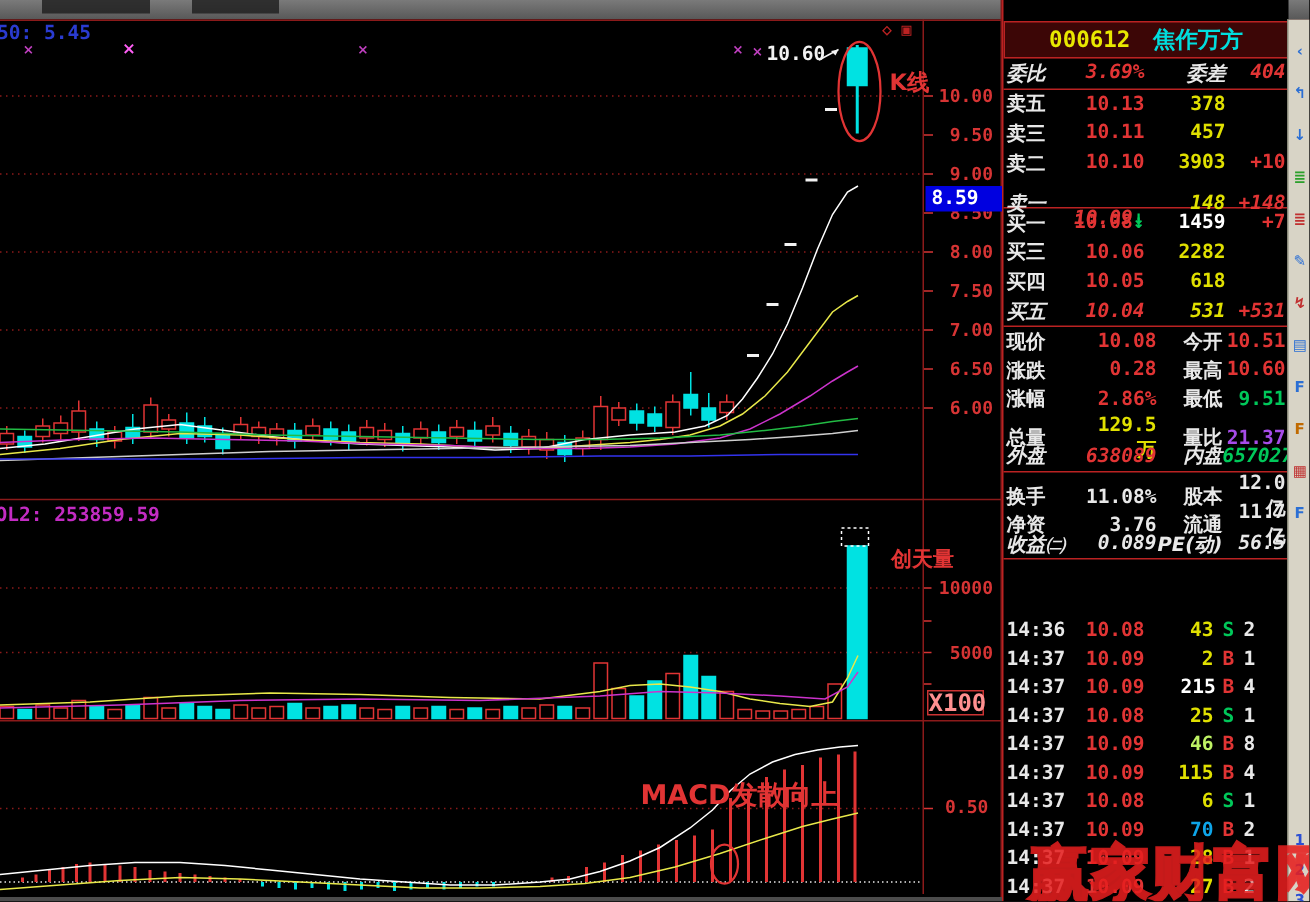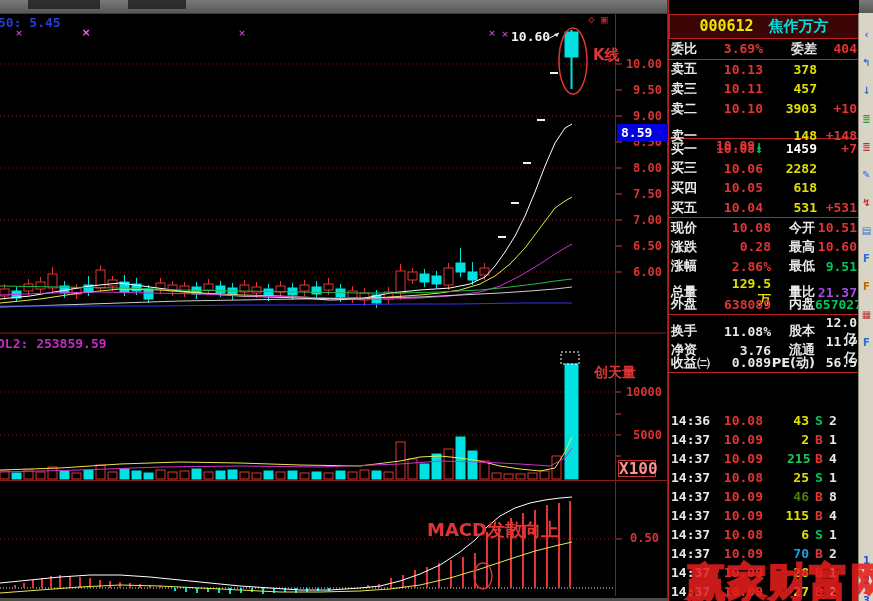--- a/index.html
+++ b/index.html
@@ -33,21 +33,21 @@
          border:1px solid #b22;text-align:center;line-height:23px;font-size:15px;font-weight:bold;
          font-family:"DejaVu Sans Mono","DejaVu Sans",sans-serif;}
   .qhead .code{color:#e8e800;} .qhead .name{color:#00dede;margin-left:6px;}
   .qrows{position:absolute;left:0;top:39px;width:190px;}
   .qrow{display:grid;height:19.6px;align-items:center;font-size:13px;font-weight:bold;
         font-family:"DejaVu Sans Mono","DejaVu Sans",sans-serif;padding:0 2px;}
   .qrow.ba{grid-template-columns:36px 56px 54px 1fr;}
   .qrow.info{grid-template-columns:48px 52px 44px 1fr;height:19.1px;}
   .qrow .lab{color:#e8e8e8;font-family:"DejaVu Sans",sans-serif;}
   .qrow .r{text-align:right;}
-  .hr-red{border-bottom:1px solid #b22 !important;}
+  .hr-red{border-bottom:1px solid #b22 !important;font-style:italic;}
   .ticks{position:absolute;left:0;top:411px;width:158px;}
   .trow{display:grid;grid-template-columns:42px 50px 46px 20px 1fr;height:19px;align-items:center;
         font-size:13px;font-weight:bold;padding:0 2px;
         font-family:"DejaVu Sans Mono","DejaVu Sans",sans-serif;}
   
   .toolbar{left:858px;top:13px;width:15px;height:588px;background:#d8d4c6;border-left:1px solid #8a8a7a;}
   .tbi{position:absolute;left:0;width:15px;text-align:center;font-size:10px;font-weight:bold;
        font-family:"DejaVu Sans",sans-serif;}
   
   .watermark{left:686px;top:555px;color:rgba(220,20,20,0.16);font-size:40px;font-weight:bold;
@@ -454,35 +454,35 @@
         <div class="trow">
           <span style="color:#e8e8e8;">14:37</span>
           <span class="r" style="color:#e13434;text-align:right;">10.09</span>
           <span style="color:#e0e000;text-align:right;">2</span>
           <span style="color:#e13434;text-align:center;">B</span>
           <span style="color:#e8e8e8;text-align:right;">1</span>
         </div>
         <div class="trow">
           <span style="color:#e8e8e8;">14:37</span>
           <span class="r" style="color:#e13434;text-align:right;">10.09</span>
-          <span style="color:#22c55e;text-align:center;padding-left:24px;">215</span>
+          <span style="color:#ffffff;text-align:center;padding-left:24px;">215</span>
           <span style="color:#e13434;text-align:center;">B</span>
           <span style="color:#e8e8e8;text-align:right;">4</span>
         </div>
         <div class="trow">
           <span style="color:#e8e8e8;">14:37</span>
           <span class="r" style="color:#e13434;text-align:right;">10.08</span>
           <span style="color:#e0e000;text-align:right;">25</span>
           <span style="color:#00c85a;text-align:center;">S</span>
           <span style="color:#e8e8e8;text-align:right;">1</span>
         </div>
         <div class="trow">
           <span style="color:#e8e8e8;">14:37</span>
           <span class="r" style="color:#e13434;text-align:right;">10.09</span>
-          <span style="color:#4d7c0f;text-align:right;">46</span>
+          <span style="color:#bef264;text-align:right;">46</span>
           <span style="color:#e13434;text-align:center;">B</span>
           <span style="color:#e8e8e8;text-align:right;">8</span>
         </div>
         <div class="trow">
           <span style="color:#e8e8e8;">14:37</span>
           <span class="r" style="color:#e13434;text-align:right;">10.09</span>
           <span style="color:#e0e000;text-align:right;">115</span>
           <span style="color:#e13434;text-align:center;">B</span>
           <span style="color:#e8e8e8;text-align:right;">4</span>
         </div>

